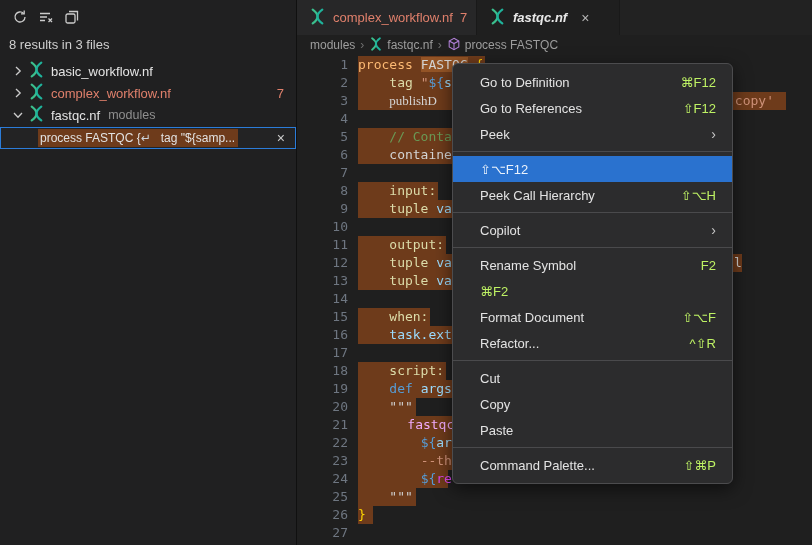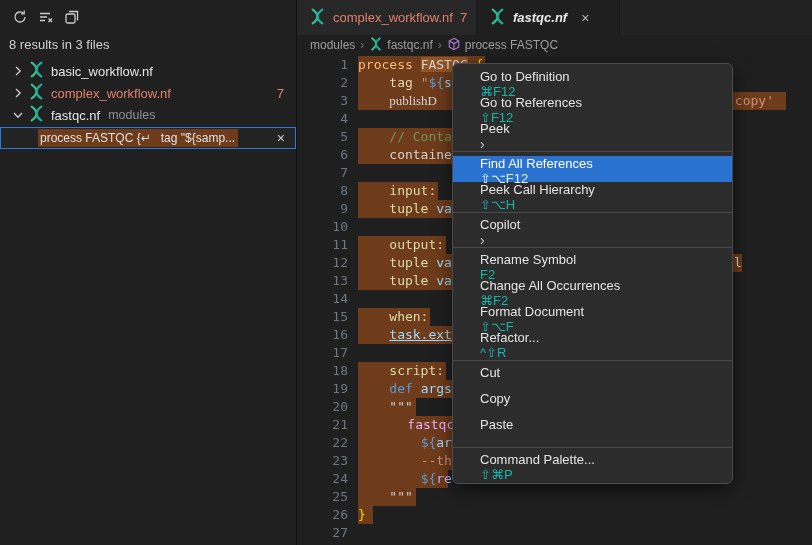--- a/index.html
+++ b/index.html
@@ -82,25 +82,25 @@
   .wordbox { background:#935426; }
   .guide { position:absolute; width:1px; background:rgba(224,176,128,.38); }
 
   
   .menu {
     position:absolute; left:155px; top:63px; width:281px; z-index:50;
     background:#2c2c2d; border:1px solid #4c4c4e; border-radius:6px;
     box-shadow:0 5px 18px rgba(0,0,0,.55); padding:5px 0; font-size:13px;
   }
   .mi {
-    height:26px; display:flex; 
-    padding:0 16px 0 27px; color:#e3e3e3; cursor:pointer;flex-direction:column;
+    height:26px; display:flex; align-items:center;
+    padding:0 16px 0 27px; color:#e3e3e3; cursor:pointer;
   }
   .mi .mi-label { flex:1; }
-  .mi .mi-key { color:#14b8a6; font-family:"Liberation Sans","DejaVu Sans",sans-serif; }
+  .mi .mi-key { color:#bef264; font-family:"Liberation Sans","DejaVu Sans",sans-serif; }
   .mi .mi-sub { color:#c8c8c8; font-size:14px; }
   .mi.sel { background:#2a72cf; color:#ffffff; }
   .mi.sel .mi-key { color:#eaf2fc; }
   .mdiv { height:1px; background:#4a4a4c; margin:4px 0; }
 </style>
 </head>
 <body>
 
 <div class="app">
 
@@ -280,21 +280,21 @@
           <span class="txt"></span>
         </div>
         <div class="cl" style="top: 253px;">
           <span class="ln">15</span>
           <span class="hl" style="width: 72px;"></span>
           <span class="txt"><span style="color: rgb(212, 212, 212);">    </span><span style="color: rgb(220, 220, 170);">when:</span></span>
         </div>
         <div class="cl" style="top: 271px;">
           <span class="ln">16</span>
           <span class="hl" style="width: 358px;"></span>
-          <span class="txt"><span style="color: rgb(212, 212, 212);">    </span><span style="color: rgb(156, 220, 254); text-decoration: underline;">task.ext</span></span>
+          <span class="txt"><span style="color: rgb(212, 212, 212);">    </span><span style="color: rgb(156, 220, 254);">task.ext</span></span>
         </div>
         <div class="cl" style="top: 289px;">
           <span class="ln">17</span>
           <span class="txt"></span>
         </div>
         <div class="cl" style="top: 307px;">
           <span class="ln">18</span>
           <span class="hl" style="width: 88px;"></span>
           <span class="txt"><span style="color: rgb(212, 212, 212);">    </span><span style="color: rgb(220, 220, 170);">script:</span></span>
         </div>
@@ -319,21 +319,21 @@
           <span class="txt"><span style="color: rgb(212, 212, 212);">        </span><span style="color: rgb(86, 156, 214);">${</span><span style="color: rgb(156, 220, 254);">ar</span></span>
         </div>
         <div class="cl" style="top: 397px;">
           <span class="ln">23</span>
           <span class="hl" style="width: 94px;"></span>
           <span class="txt"><span style="color: rgb(212, 212, 212);">        </span><span style="color: rgb(206, 145, 120);">--th</span></span>
         </div>
         <div class="cl" style="top: 415px;">
           <span class="ln">24</span>
           <span class="hl" style="width: 90px;"></span>
-          <span class="txt"><span style="color: rgb(212, 212, 212);">        </span><span style="color: rgb(86, 156, 214);">${</span><span style="color: #c4b5fd;">re</span></span>
+          <span class="txt"><span style="color: rgb(212, 212, 212);">        </span><span style="color: rgb(86, 156, 214);">${</span><span style="color: #d946ef;">re</span></span>
         </div>
         <div class="cl" style="top: 433px;">
           <span class="ln">25</span>
           <span class="hl" style="width: 58px;"></span>
           <span class="txt"><span style="color: rgb(212, 212, 212);">    </span><span style="color: rgb(207, 207, 207);">"""</span></span>
         </div>
         <div class="cl" style="top: 451px;">
           <span class="ln">26</span>
           <span class="hl" style="width: 15px;"></span>
           <span class="txt"><span style="color: rgb(255, 215, 0);">}</span></span>
@@ -352,39 +352,37 @@
         <div class="mi">
           <span class="mi-label">Go to References</span>
           <span class="mi-key">⇧F12</span>
         </div>
         <div class="mi">
           <span class="mi-label">Peek</span>
           <span class="mi-sub">›</span>
         </div>
         <div class="mdiv"></div>
         <div class="mi sel">
-          <span class="mi-label">Find All References</span>
           <span class="mi-key">⇧⌥F12</span>
         </div>
         <div class="mi">
           <span class="mi-label">Peek Call Hierarchy</span>
           <span class="mi-key">⇧⌥H</span>
         </div>
         <div class="mdiv"></div>
         <div class="mi">
           <span class="mi-label">Copilot</span>
           <span class="mi-sub">›</span>
         </div>
         <div class="mdiv"></div>
         <div class="mi">
           <span class="mi-label">Rename Symbol</span>
           <span class="mi-key">F2</span>
         </div>
         <div class="mi">
-          <span class="mi-label">Change All Occurrences</span>
           <span class="mi-key">⌘F2</span>
         </div>
         <div class="mi">
           <span class="mi-label">Format Document</span>
           <span class="mi-key">⇧⌥F</span>
         </div>
         <div class="mi">
           <span class="mi-label">Refactor...</span>
           <span class="mi-key">^⇧R</span>
         </div>

